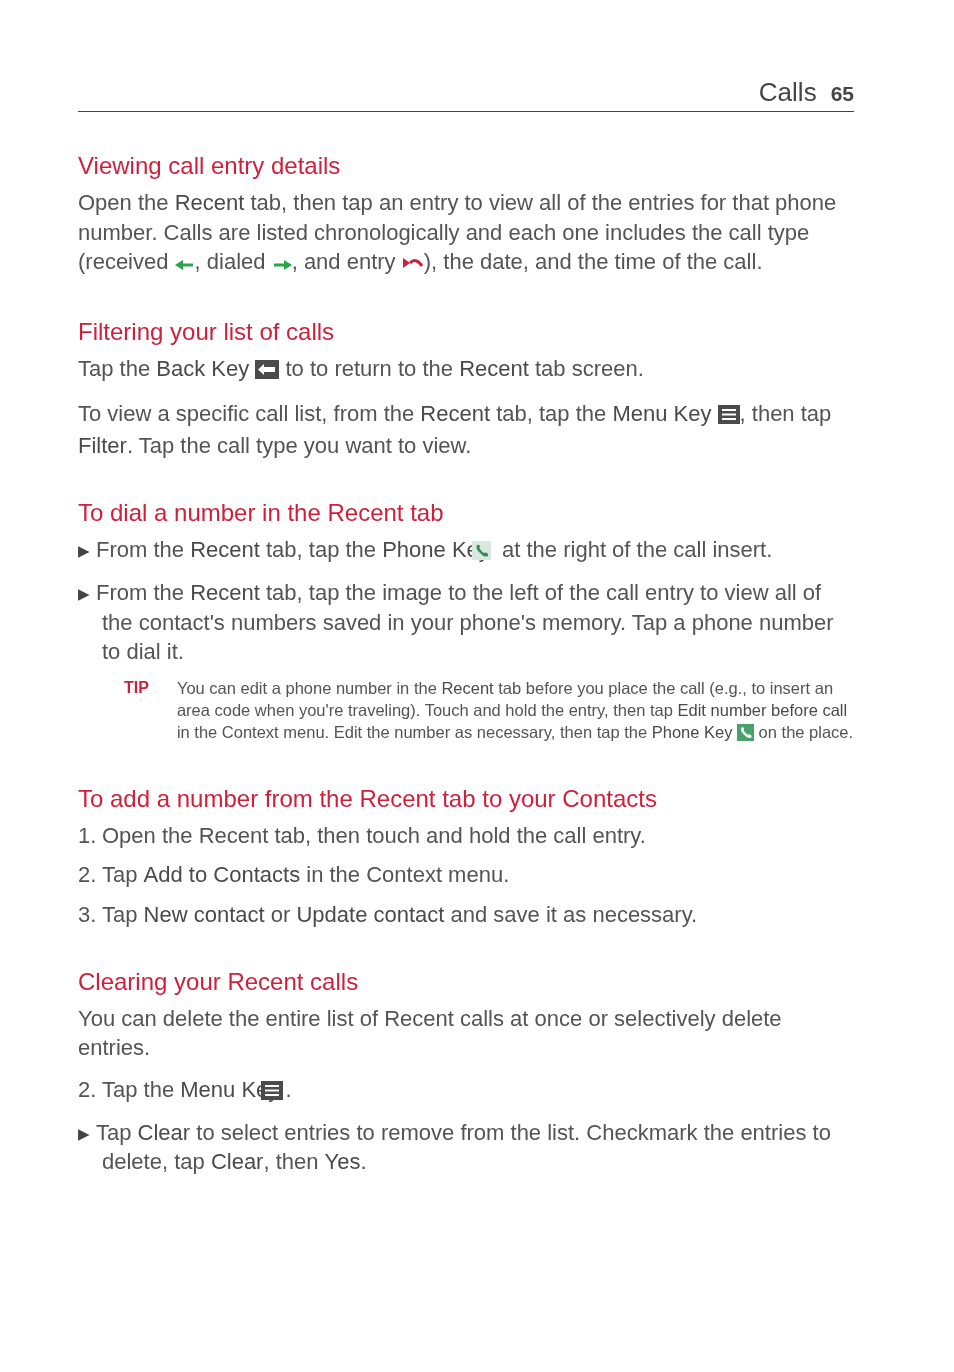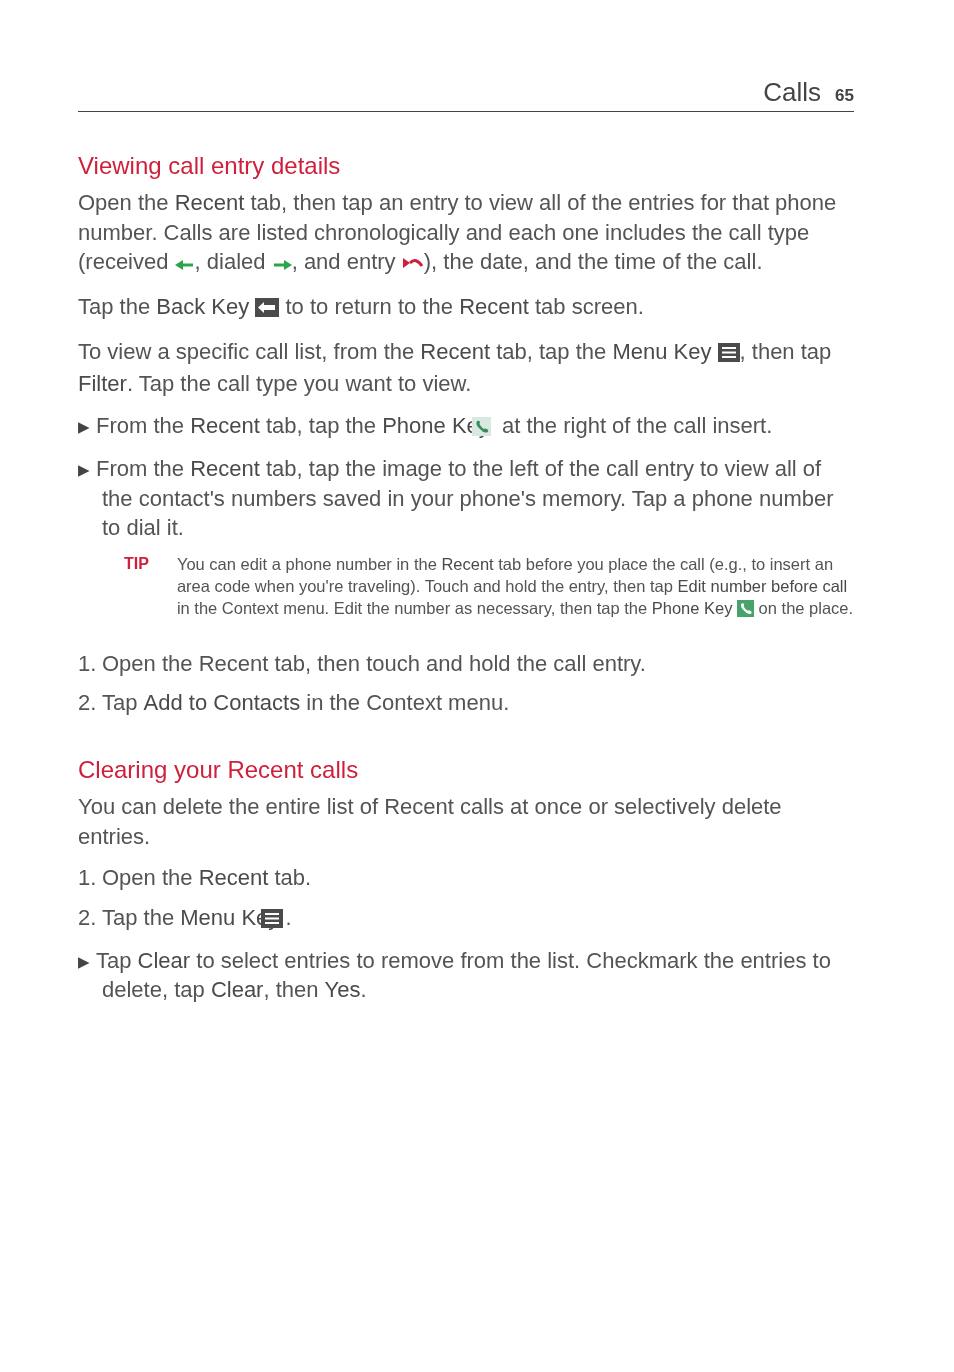--- a/index.html
+++ b/index.html
@@ -23,21 +23,21 @@
     border-bottom: 1.5px solid #444;
     padding-bottom: 3px;
     margin-bottom: 40px;
   }
   .header .title {
     font-size: 26px;
     color: #444;
     font-weight: 400;
   }
   .header .pagenum {
-    font-size: 17px;
+    font-size: 21px;
     color: #444;
     margin-left: 14px;
     font-weight: 600;
   }
   .section-h {
     color: #cf1f3b;
     font-size: 24px;
     margin: 38px 0 8px 0;
     font-weight: 400;
   }
@@ -126,35 +126,37 @@
           <polygon points="0,7 8,2 8,12" fill="#2aa54a"></polygon>
         </svg></span><span>, dialed </span><span class="icon"><svg width="20" height="14" viewBox="0 0 20 14">
           <line x1="2" y1="7" x2="16" y2="7" stroke="#2aa54a" stroke-width="3"></line>
           <polygon points="20,7 12,2 12,12" fill="#2aa54a"></polygon>
         </svg></span><span>, and entry </span><span class="icon"><svg width="22" height="16" viewBox="0 0 22 16">
           <polygon points="1,2 1,12 8,7" fill="#cf1f3b"></polygon>
           <path d="M8 7 Q 14 1 20 10" stroke="#cf1f3b" stroke-width="3" fill="none"></path>
         </svg></span><span>), the date, and the time of the call.</span>
   </p>
 
+  <div class="section-h">Filtering your list of calls</div>
   <p class="body-p">
     <span>Tap the </span><span class="bold">Back Key</span><span> </span><span class="icon"><svg width="24" height="19" viewBox="0 0 24 19">
           <rect x="0" y="0" width="24" height="19" fill="#4b4b4b"></rect>
           <polygon points="3,9.5 9,4 9,7 20,7 20,12 9,12 9,15" fill="#fff"></polygon>
         </svg></span><span> to to return to the </span><span class="bold">Recent</span><span> tab screen.</span>
   </p>
   <p class="body-p">
     <span>To view a specific call list, from the </span><span class="bold">Recent</span><span> tab, tap the </span><span class="bold">Menu Key</span><span> </span><span class="icon"><svg width="22" height="19" viewBox="0 0 22 19">
           <rect x="0" y="0" width="22" height="19" fill="#4b4b4b"></rect>
           <rect x="4" y="4" width="14" height="2" fill="#fff"></rect>
           <rect x="4" y="8.5" width="14" height="2" fill="#fff"></rect>
           <rect x="4" y="13" width="14" height="2" fill="#fff"></rect>
         </svg></span><span>, then tap </span><span class="bold">Filter</span><span>. Tap the call type you want to view.</span>
   </p>
 
+  <div class="section-h">To dial a number in the Recent tab</div>
   <ul class="bullets">
     <li>
       <span class="marker">▶</span><span>From the </span><span class="bold">Recent</span><span> tab, tap the </span><span class="bold">Phone Key</span><span> </span><span class="icon"><svg width="19" height="19" viewBox="0 0 19 19">
             <rect x="0" y="0" width="19" height="19" fill="#d9e9e0"></rect>
             <path d="M5 4 q2 -1 3 1 q-1 2 0 3 q2 3 4 4 q1 -1 3 0 q2 1 1 3 q-4 2 -8 -3 q-5 -4 -3 -8" fill="#3a8b5c"></path>
           </svg></span><span> at the right of the call insert.</span>
     </li>
     <li>
       <span class="marker">▶</span><span>From the </span><span class="bold">Recent</span><span> tab, tap the image to the left of the call entry to view all of the contact's numbers saved in your phone's memory. Tap a phone number to dial it.</span>
     </li>
@@ -163,35 +165,36 @@
   <div class="tip-block">
     <div class="tip-label">TIP</div>
     <div class="tip-body">
       <span>You can edit a phone number in the </span><span class="bold">Recent</span><span> tab before you place the call (e.g., to insert an area code when you're traveling). Touch and hold the entry, then tap </span><span class="bold">Edit number before call</span><span> in the Context menu. Edit the number as necessary, then tap the </span><span class="bold">Phone Key</span><span> </span><span class="icon"><svg width="17" height="17" viewBox="0 0 19 19">
             <rect x="0" y="0" width="19" height="19" fill="#47a36b"></rect>
             <path d="M5 4 q2 -1 3 1 q-1 2 0 3 q2 3 4 4 q1 -1 3 0 q2 1 1 3 q-4 2 -8 -3 q-5 -4 -3 -8" fill="#fff"></path>
           </svg></span><span> on the place.</span>
     </div>
   </div>
 
+  <div class="section-h">To add a number from the Recent tab to your Contacts</div>
   <ol class="nums">
     <li>
       <span class="marker">1.</span><span>Open the Recent tab, then touch and hold the call entry.</span>
     </li>
     <li>
       <span class="marker">2.</span><span>Tap </span><span class="bold">Add to Contacts</span><span> in the Context menu.</span>
+    </li>
+    <li>
+      <span class="marker">3.</span><span>Tap </span><span class="bold">New contact</span><span> or </span><span class="bold">Update contact</span><span> and save it as necessary.</span>
     </li>
   </ol>
 
   <div class="section-h">Clearing your Recent calls</div>
   <p class="body-p">You can delete the entire list of Recent calls at once or selectively delete entries.</p>
   <ol class="nums">
-    <li>
-      <span class="marker">1.</span><span>Open the </span><span class="bold">Recent</span><span> tab.</span>
-    </li>
     <li>
       <span class="marker">2.</span><span>Tap the </span><span class="bold">Menu Key</span><span> </span><span class="icon"><svg width="22" height="19" viewBox="0 0 22 19">
             <rect x="0" y="0" width="22" height="19" fill="#4b4b4b"></rect>
             <rect x="4" y="4" width="14" height="2" fill="#fff"></rect>
             <rect x="4" y="8.5" width="14" height="2" fill="#fff"></rect>
             <rect x="4" y="13" width="14" height="2" fill="#fff"></rect>
           </svg></span><span>.</span>
     </li>
   </ol>
   <ul class="bullets sub-bullets">

